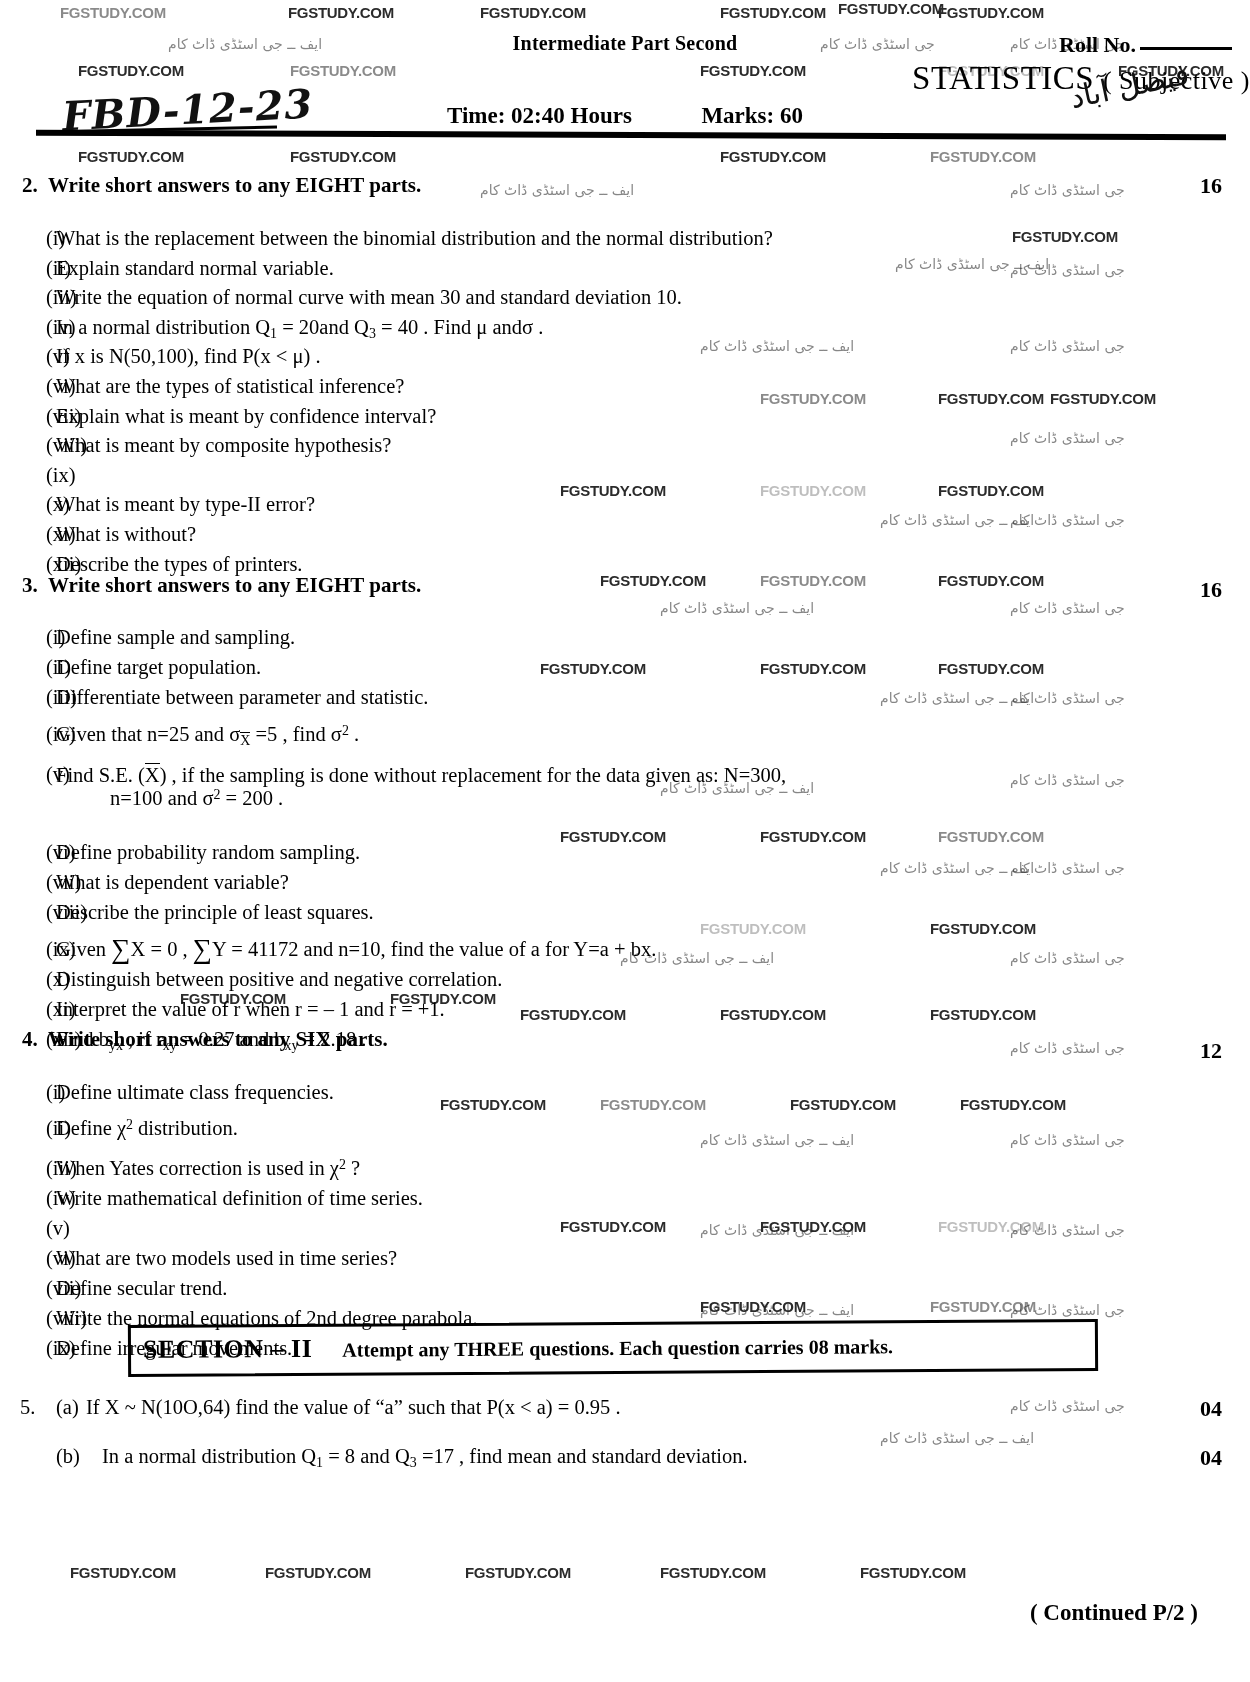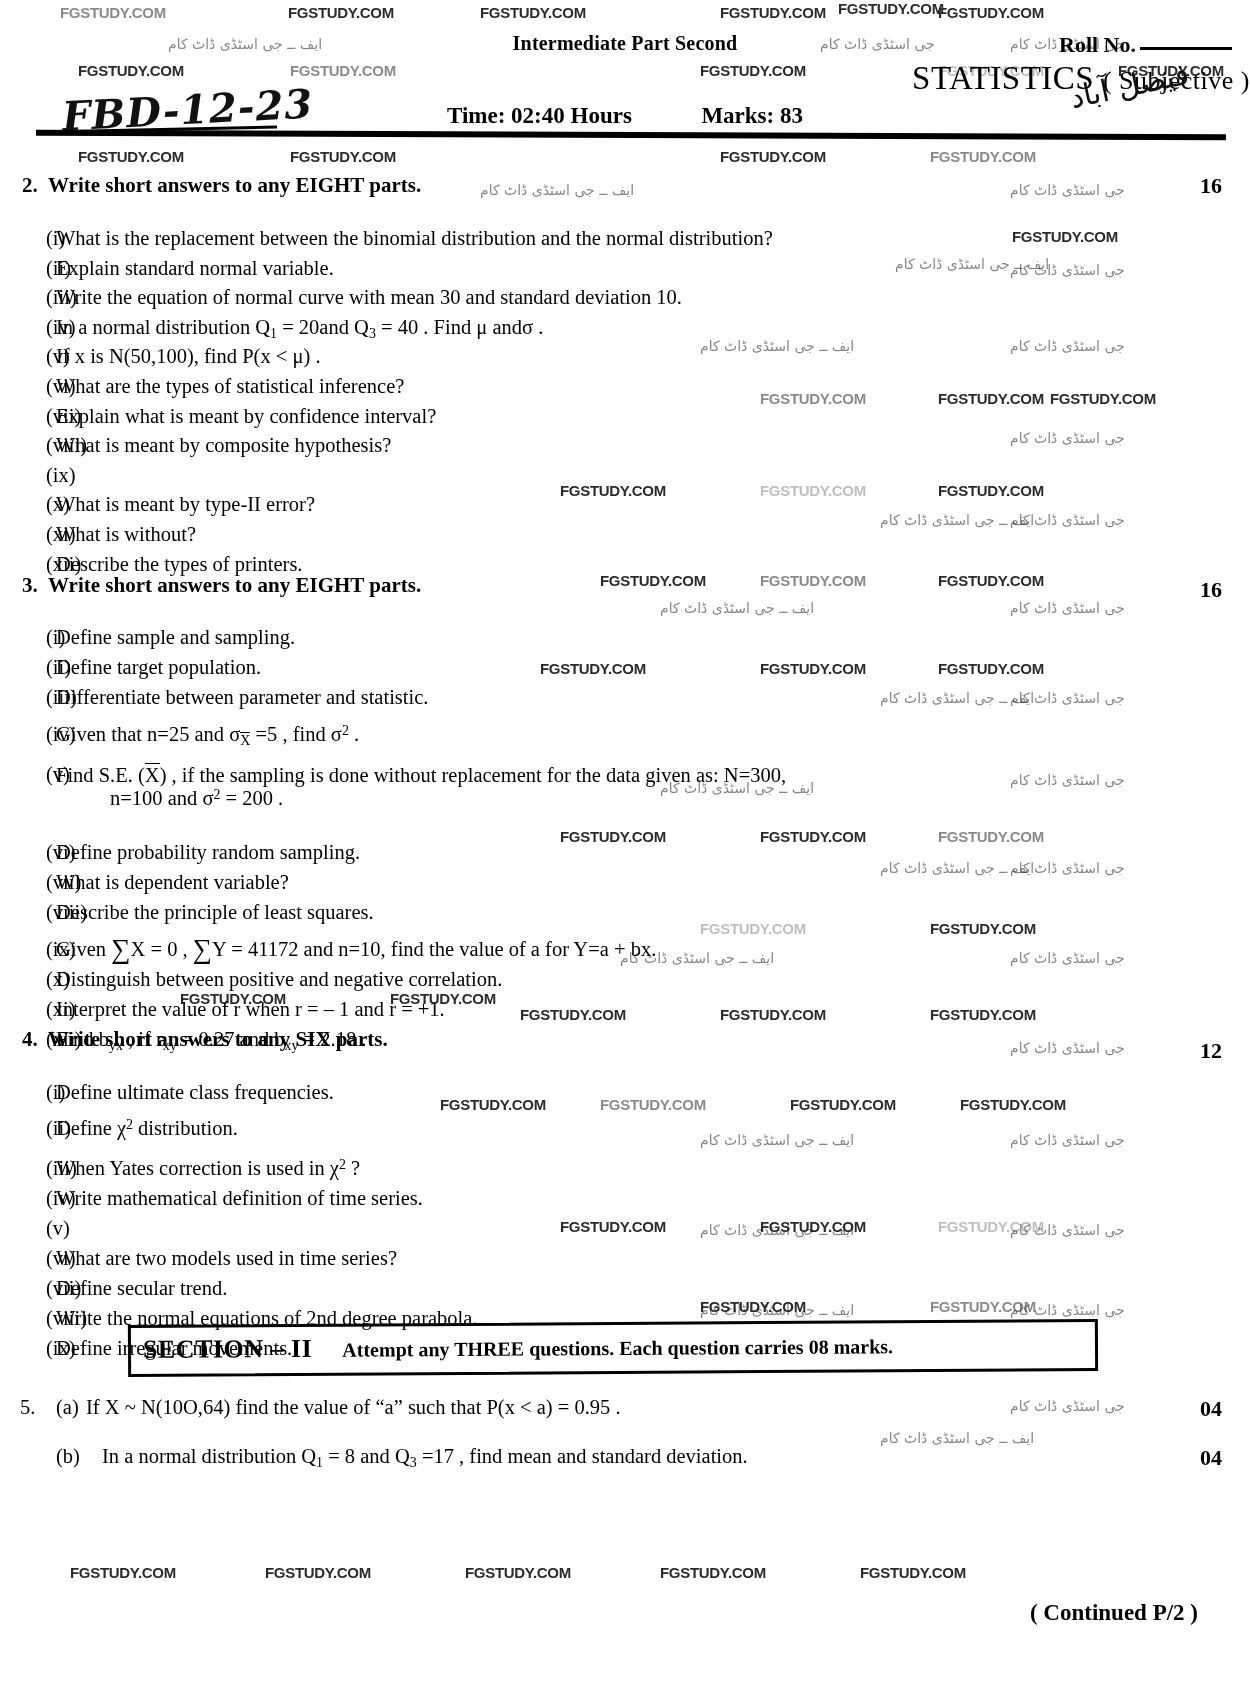--- a/index.html
+++ b/index.html
@@ -206,21 +206,21 @@
   <div class="hdr-sub">Intermediate Part Second</div>
 
   <div class="hdr-title">
     <span>STATISTICS</span>
     <span class="sub">( Subjective )</span>
   </div>
 
   <div class="hdr-line3">
     <span>Time: 02:40 Hours</span>
     <span class="gap"></span>
-    <span>Marks: 83</span>
+    <span>Marks: 60</span>
   </div>
 
   <div class="rollno">
     <span>Roll No.</span><span class="blank"></span>
   </div>
 
   <div class="hand hand-centre">FBD-12-23</div>
   <div class="hand hand-ur">فیصل آباد</div>
   <div class="hand-underline"></div>
 

